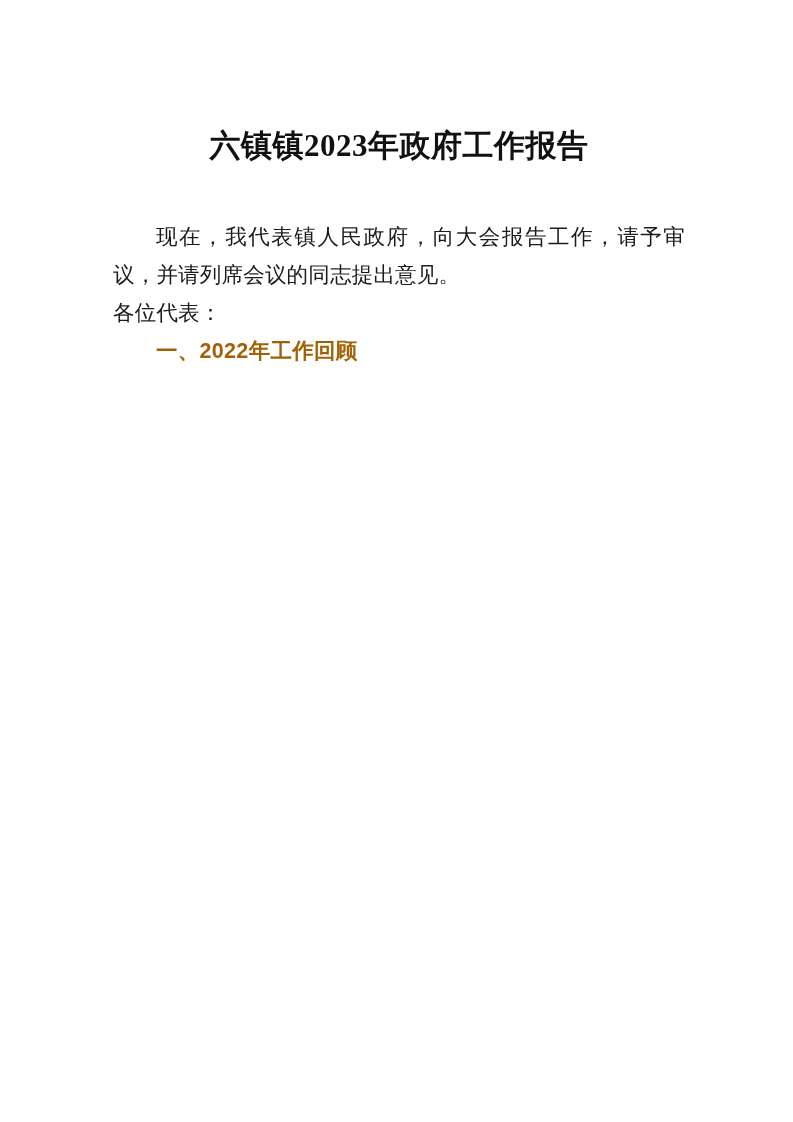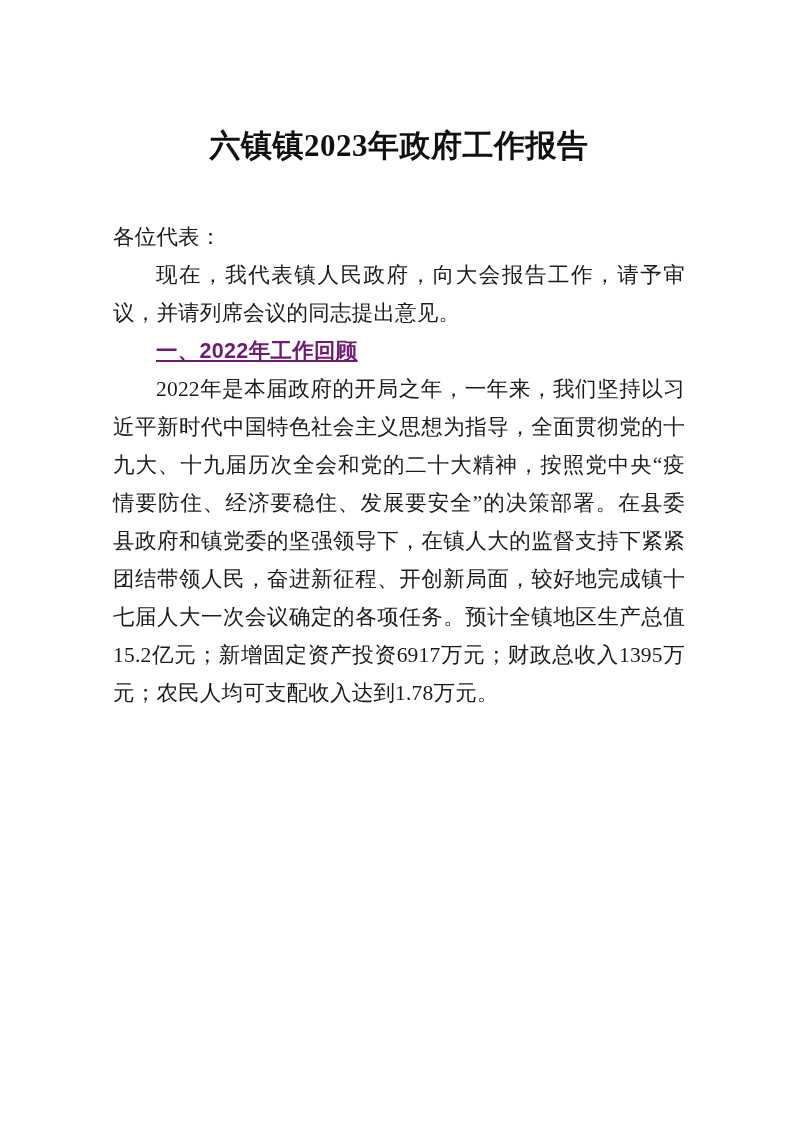--- a/index.html
+++ b/index.html
@@ -57,25 +57,24 @@
   }
   p.noindent {
     text-indent: 0;
   }
   
   p.h1-heading {
     font-family: "Liberation Sans", "DejaVu Sans", sans-serif;
     font-size: 21.5px;
     font-weight: 700;
     line-height: 38px;
-    color: #701a75;
+    color: #a16207;
     margin: 0;
     text-indent: 2em;
     letter-spacing: 0.3px;
-    text-decoration: underline;
   }
   
   p.h2-heading {
     font-family: "Liberation Serif", "DejaVu Serif", serif;
     font-size: 21.5px;
     font-weight: 700;
     line-height: 38px;
     color: #111111;
     margin: 0;
     text-indent: 2em;
@@ -86,25 +85,24 @@
 <body>
 
 <div class="page">
 
   <div class="doc-body">
 
     <h1 class="doc-title">六镇镇2023年政府工作报告</h1>
 
     <div class="title-gap"></div>
 
+    <p class="para indent2">现在，我代表镇人民政府，向大会报告工作，请予审议，并请列席会议的同志提出意见。</p>
+
     <p class="para noindent">各位代表：</p>
-
-    <p class="para indent2">现在，我代表镇人民政府，向大会报告工作，请予审议，并请列席会议的同志提出意见。</p>
 
     <p class="h1-heading">一、2022年工作回顾</p>
 
-    <p class="para indent2">2022年是本届政府的开局之年，一年来，我们坚持以习近平新时代中国特色社会主义思想为指导，全面贯彻党的十九大、十九届历次全会和党的二十大精神，按照党中央“疫情要防住、经济要稳住、发展要安全”的决策部署。在县委县政府和镇党委的坚强领导下，在镇人大的监督支持下紧紧团结带领人民，奋进新征程、开创新局面，较好地完成镇十七届人大一次会议确定的各项任务。预计全镇地区生产总值15.2亿元；新增固定资产投资6917万元；财政总收入1395万元；农民人均可支配收入达到1.78万元。</p>
 
 
 
   </div>
 
 </div>
 
 </body></html>

